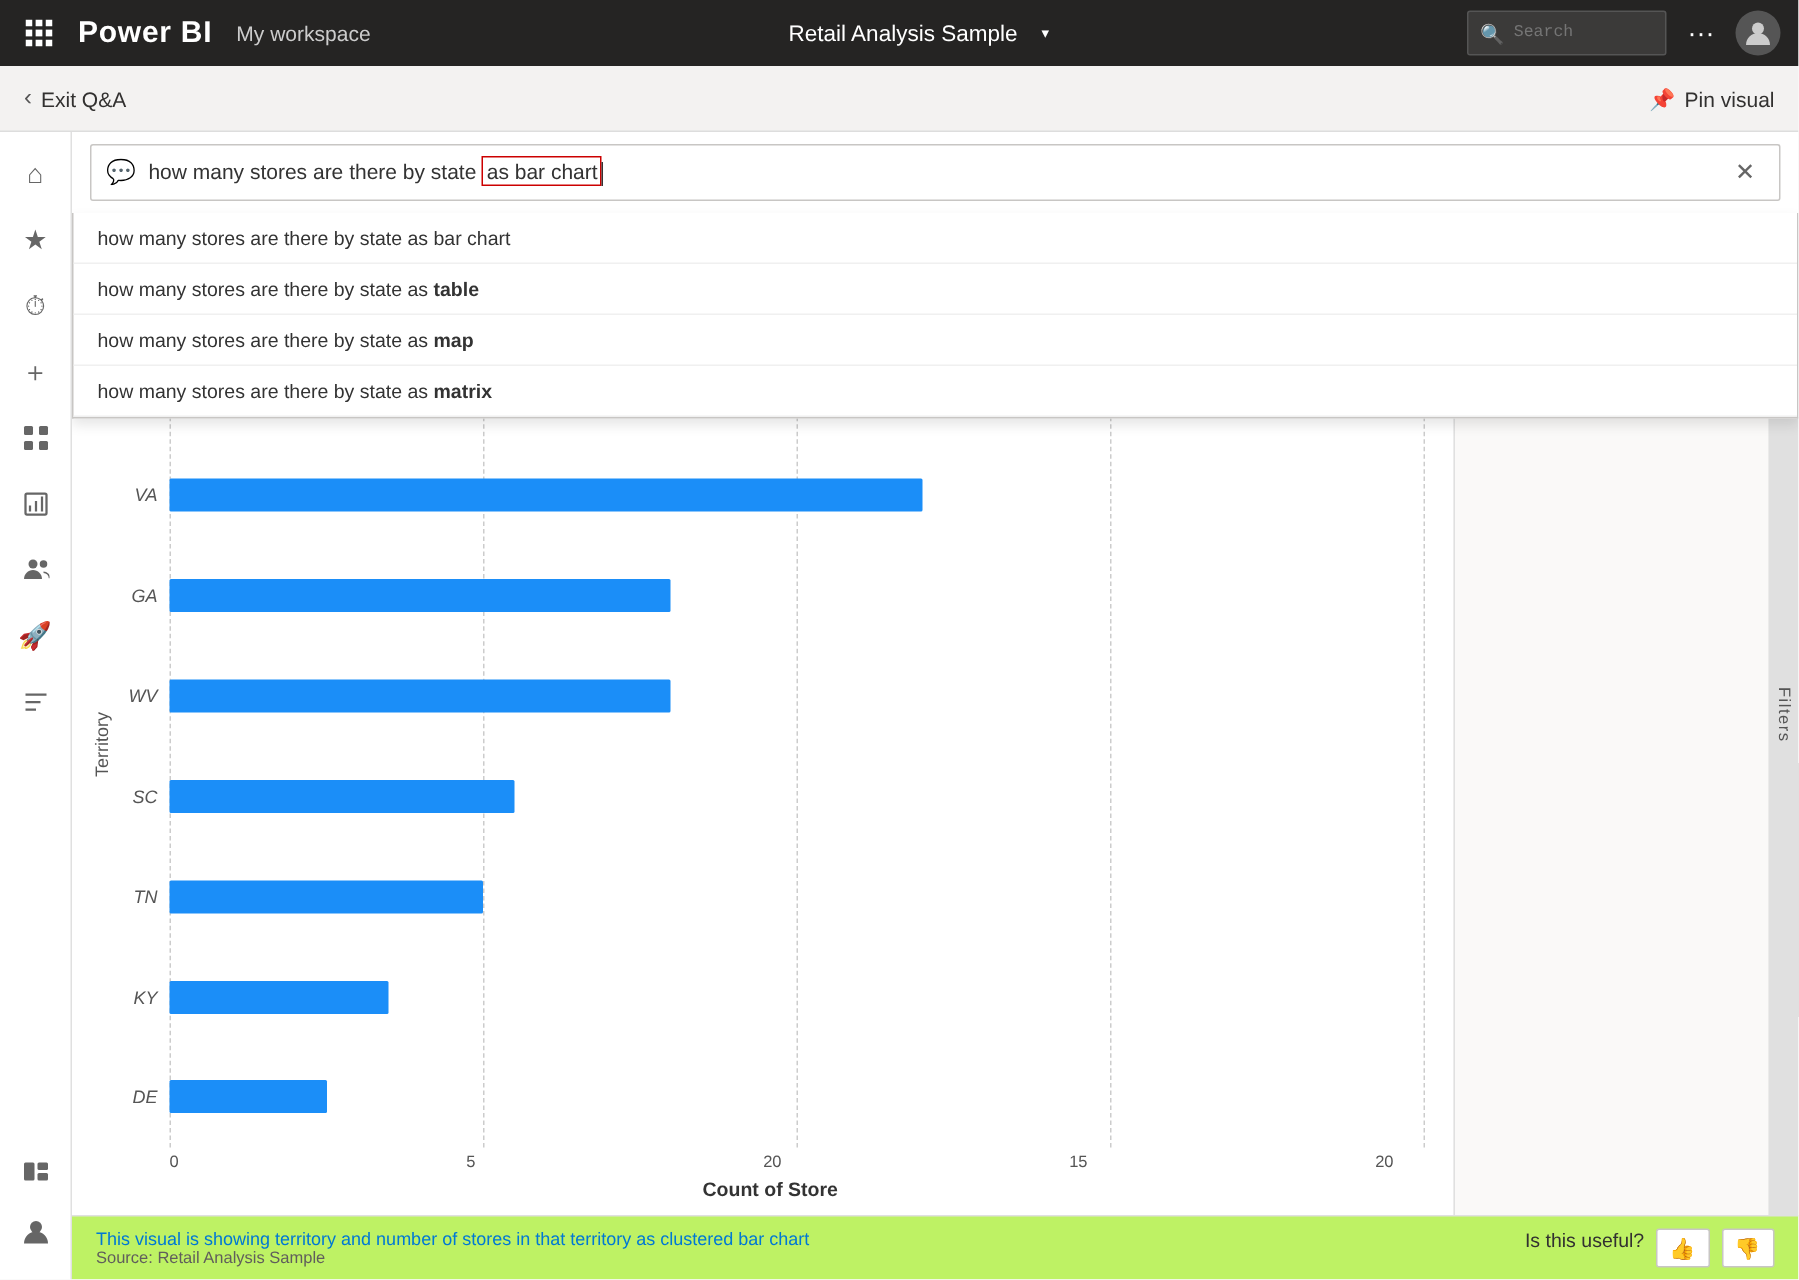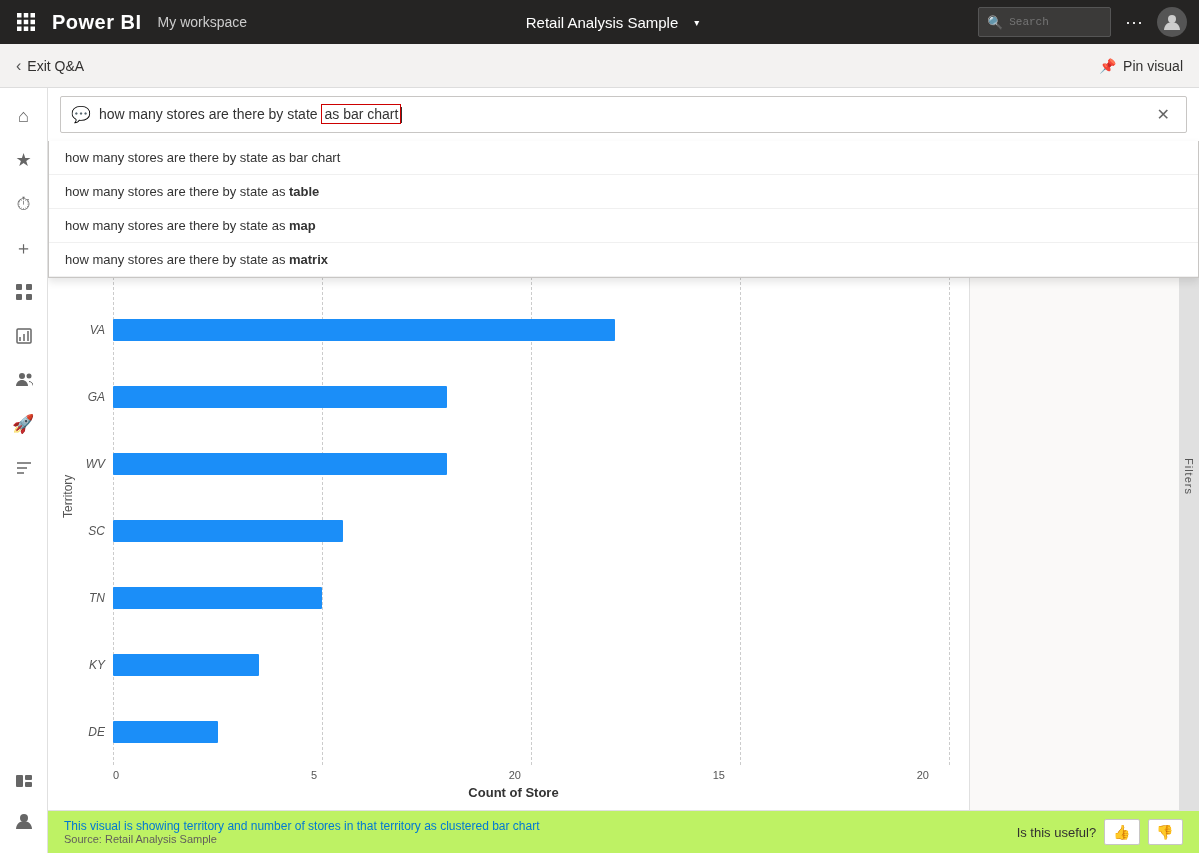--- a/index.html
+++ b/index.html
@@ -251,21 +251,21 @@
       background: #bef264;
       padding: 8px 16px;
       border-top: 1px solid #e0e0e0;
       display: flex;
       align-items: center;
       justify-content: space-between;
       font-size: 12px;
     }
     .bottom-text { color: #0078d4; }
     .bottom-source { color: #605e5c; font-size: 11px; }
-    .feedback-area { display: flex; align-items: center; gap: 8px; }
+    .feedback-area { display: flex; gap: 8px; }
     .feedback-label { color: #323130; font-size: 13px; }
     .feedback-btn {
       border: 1px solid #c8c6c4;
       background: white;
       border-radius: 2px;
       padding: 4px 8px;
       cursor: pointer;
       font-size: 14px;
     }
   </style>

